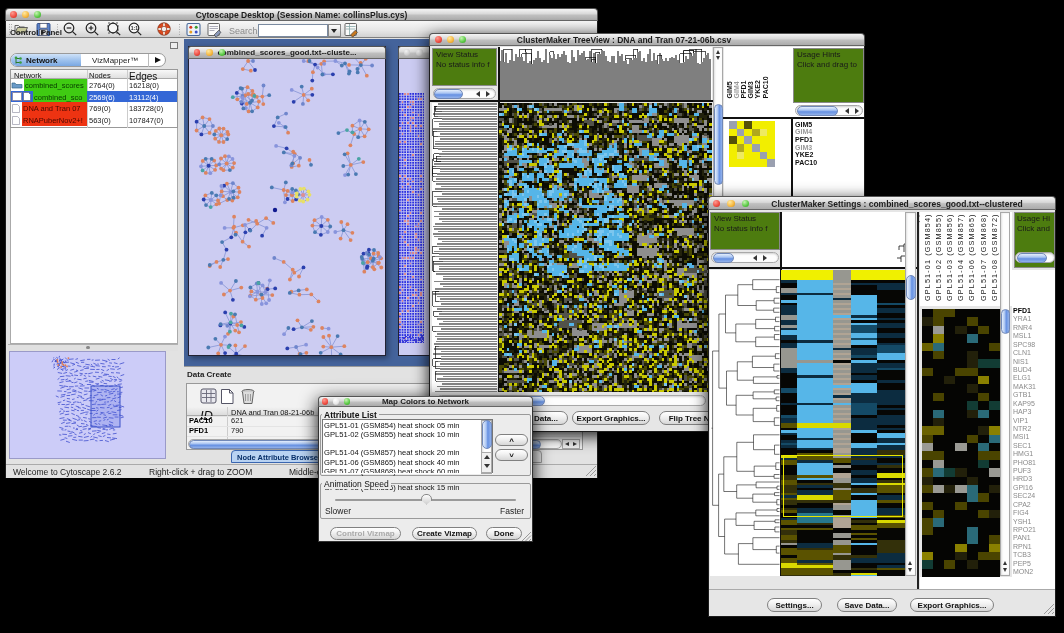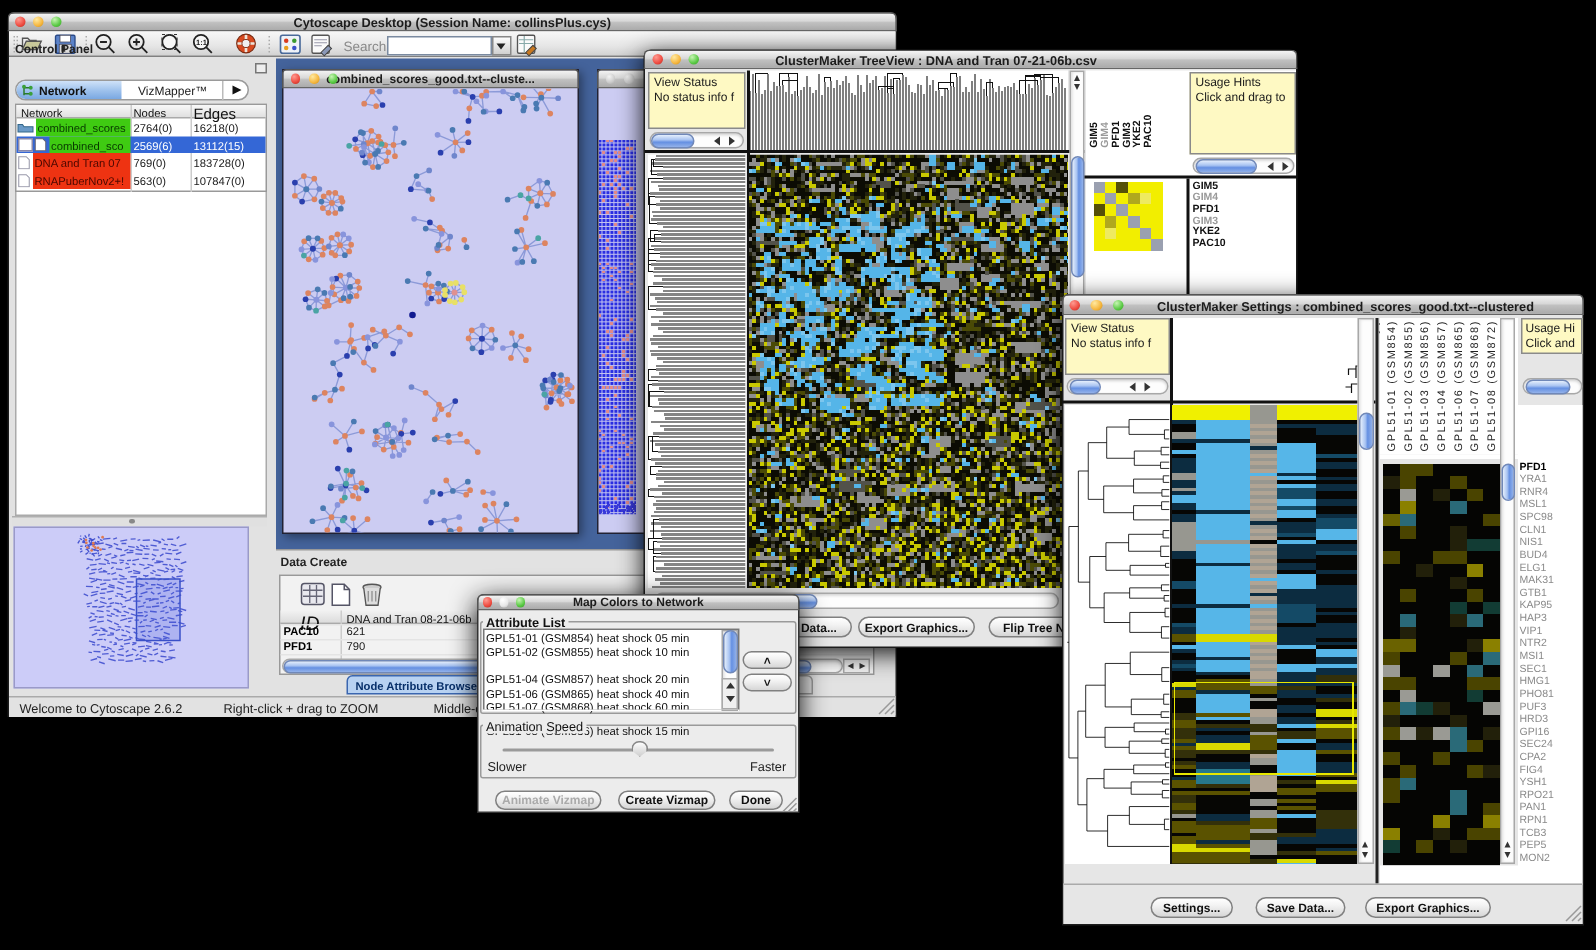--- a/index.html
+++ b/index.html
@@ -8,21 +8,21 @@
 .red{background:radial-gradient(circle at 35% 30%,#ff9a90,#ee4b40 60%,#b02a20)}
 .yel{background:radial-gradient(circle at 35% 30%,#ffe9a0,#f5b63e 60%,#c98a1a)}
 .grn{background:radial-gradient(circle at 35% 30%,#c6f5b2,#59c944 60%,#3a9a28)}
 .gry{background:radial-gradient(circle at 35% 30%,#f4f4f4,#ccc 60%,#a8a8a8)}
 .wht{background:radial-gradient(circle at 35% 30%,#fff,#e8e8e8 60%,#bbb)}
 .btn{position:absolute;background:linear-gradient(#fff,#f2f2f2 40%,#d6d6d6);border:1px solid #808080;border-radius:8px;text-align:center;font-weight:bold;font-size:8px;color:#111}
 .sbh{position:absolute;background:#fdfdfd;border:1px solid #a8a8a8;border-radius:6px;box-shadow:inset 0 1px 2px rgba(0,0,0,.18)}
 .sbhv{position:absolute;background:#fdfdfd;border:1px solid #a8a8a8;box-shadow:inset 1px 0 2px rgba(0,0,0,.12)}
 .th{position:absolute;background:linear-gradient(#e4eefc,#a9c4f2 40%,#6590e2 60%,#93b2ea);border:1px solid #7088b8;border-radius:6px}
 .thv{position:absolute;background:linear-gradient(90deg,#e4eefc,#a9c4f2 40%,#6590e2 60%,#93b2ea);border:1px solid #7088b8;border-radius:5px}
-.panel{position:absolute;background:#fef9c3;border:1px solid #8a8a8a;color:#1a1a1a}
+.panel{position:absolute;background:#4d7c0f;border:1px solid #8a8a8a;color:#1a1a1a}
 .gbl{position:absolute;background:#ececec;padding:0 2px;font-size:8.5px;color:#111;font-weight:bold}
 .arr{position:absolute;width:0;height:0}
 </style></head><body>
 <div class="a" style="left:5px;top:8px;width:593px;height:470px;background:#e2e2e2;border:1px solid #1c1c1c;border-radius:5px 5px 0 0;box-shadow:0 4px 16px rgba(0,0,0,.9)"></div>
 <div class="tb" style="left:5px;top:8px;width:593px;height:13px;font-size:8.5px;line-height:13px">Cytoscape Desktop (Session Name: collinsPlus.cys)</div>
 <div class="lt red" style="left:10px;top:11px;width:7px;height:7px"></div>
 <div class="lt yel" style="left:22px;top:11px;width:7px;height:7px"></div>
 <div class="lt grn" style="left:34px;top:11px;width:7px;height:7px"></div>
 <div class="a" style="left:6px;top:21px;width:591px;height:17px;background:linear-gradient(#f7f7f7,#e6e6e6 60%,#d2d2d2);border-bottom:1px solid #808080"></div>
 <div class="a" style="left:6px;top:21px;width:370px;height:17px;overflow:hidden;"><svg width="370" height="17" xmlns="http://www.w3.org/2000/svg">
@@ -106,21 +106,21 @@
 <div class="a" style="left:89px;top:81px;font-size:7.5px;color:#1a1a1a;white-space:nowrap;">2764(0)</div>
 <div class="a" style="left:129px;top:81px;font-size:7.5px;color:#1a1a1a;white-space:nowrap;">16218(0)</div>
 <div class="a" style="left:11px;top:90.7px;width:166px;height:11.7px;background:#3467d6"></div>
 <div class="a" style="left:12px;top:91.7px;width:10px;height:9px;background:#fff;border:1px solid #88a"></div>
 <svg class="a" style="left:22px;top:92.2px" width="10" height="9" xmlns="http://www.w3.org/2000/svg">
     <path d="M1.5 8.5 V0.5 h5 l2 2 V8.5 z" fill="#fff" stroke="#667" stroke-width="0.7"></path>
   </svg>
 <div class="a" style="left:33px;top:90.7px;width:54px;height:11.7px;background:#3fcb12"></div>
 <div class="a" style="left:34px;top:92.7px;font-size:7.5px;color:#083a00;white-space:nowrap;">combined_sco</div>
 <div class="a" style="left:89px;top:92.7px;font-size:7.5px;color:#fff;white-space:nowrap;">2569(6)</div>
-<div class="a" style="left:129px;top:92.7px;font-size:7.5px;color:#fff;white-space:nowrap;">13112(15)</div>
+<div class="a" style="left:129px;top:92.7px;font-size:7.5px;color:#fff;white-space:nowrap;">13112(4)</div>
 <svg class="a" style="left:11px;top:103.9px" width="10" height="9" xmlns="http://www.w3.org/2000/svg">
     <path d="M1.5 8.5 V0.5 h5 l2 2 V8.5 z" fill="#fff" stroke="#99a" stroke-width="0.7"></path>
   </svg>
 <div class="a" style="left:22px;top:102.4px;width:65px;height:11.7px;background:#ee3312"></div>
 <div class="a" style="left:23px;top:104.4px;font-size:7.5px;color:#4a0800;white-space:nowrap;">DNA and Tran 07</div>
 <div class="a" style="left:89px;top:104.4px;font-size:7.5px;color:#1a1a1a;white-space:nowrap;">769(0)</div>
 <div class="a" style="left:129px;top:104.4px;font-size:7.5px;color:#1a1a1a;white-space:nowrap;">183728(0)</div>
 <svg class="a" style="left:11px;top:115.6px" width="10" height="9" xmlns="http://www.w3.org/2000/svg">
     <path d="M1.5 8.5 V0.5 h5 l2 2 V8.5 z" fill="#fff" stroke="#99a" stroke-width="0.7"></path>
   </svg>
@@ -1051,21 +1051,21 @@
       <text x="1" y="200.7" font-size="7" font-family="Liberation Sans" fill="#8a8a8a">CPA2</text>
       <text x="1" y="209.1" font-size="7" font-family="Liberation Sans" fill="#8a8a8a">FIG4</text>
       <text x="1" y="217.5" font-size="7" font-family="Liberation Sans" fill="#8a8a8a">YSH1</text>
       <text x="1" y="225.9" font-size="7" font-family="Liberation Sans" fill="#8a8a8a">RPO21</text>
       <text x="1" y="234.3" font-size="7" font-family="Liberation Sans" fill="#8a8a8a">PAN1</text>
       <text x="1" y="242.8" font-size="7" font-family="Liberation Sans" fill="#8a8a8a">RPN1</text>
       <text x="1" y="251.2" font-size="7" font-family="Liberation Sans" fill="#8a8a8a">TCB3</text>
       <text x="1" y="259.6" font-size="7" font-family="Liberation Sans" fill="#8a8a8a">PEP5</text>
       <text x="1" y="268.0" font-size="7" font-family="Liberation Sans" fill="#8a8a8a">MON2</text>
     </svg></div>
-<div class="panel" style="left:1014px;top:212px;width:41px;height:24px;font-size:8px;line-height:9.5px;padding:1px 2px;overflow:hidden;white-space:nowrap">Usage Hi<br>Click and</div>
+<div class="panel" style="left:1014px;top:212px;width:41px;height:56px;font-size:8px;line-height:9.5px;padding:1px 2px;overflow:hidden;white-space:nowrap">Usage Hi<br>Click and</div>
 <div class="sbh" style="left:1015px;top:252px;width:40px;height:11px"></div>
 <div class="th" style="left:1016.5px;top:252.5px;width:30px;height:10px"></div>
 <div class="a" style="left:709px;top:589px;width:346px;height:27px;background:#e6e6e6;border-top:1px solid #aaa"></div>
 <div class="btn" style="left:767px;top:598px;width:55px;height:14px;line-height:13px">Settings...</div>
 <div class="btn" style="left:837px;top:598px;width:60px;height:14px;line-height:13px">Save Data...</div>
 <div class="btn" style="left:910px;top:598px;width:84px;height:14px;line-height:13px">Export Graphics...</div>
 <svg class="a" style="left:1043px;top:603px" width="12" height="12" xmlns="http://www.w3.org/2000/svg">
     <path d="M11 1 L1 11M11 5 L5 11M11 9 L9 11" stroke="#999" stroke-width="1"></path>
   </svg>
 <div class="a" style="left:318px;top:396px;width:215px;height:146px;background:#ececec;border:1px solid #333;border-radius:5px 5px 0 0;box-shadow:0 4px 18px rgba(0,0,0,.95)"></div>
@@ -1089,17 +1089,17 @@
 <div class="arr" style="left:483.5px;top:455px;border-left:3px solid transparent;border-right:3px solid transparent;border-bottom:4.5px solid #333"></div>
 <div class="arr" style="left:483.5px;top:464px;border-left:3px solid transparent;border-right:3px solid transparent;border-top:4.5px solid #333"></div>
 <div class="btn" style="left:495px;top:434px;width:33px;height:12px;line-height:11px;border-radius:6px">˄</div>
 <div class="btn" style="left:495px;top:449px;width:33px;height:12px;line-height:11px;border-radius:6px">˅</div>
 <div class="a" style="left:320px;top:483px;width:211px;height:36px;border:1px solid #9a9a9a;border-radius:2px"></div>
 <div class="gbl" style="left:322px;top:478.5px;font-weight:normal">Animation Speed</div>
 <div class="a" style="left:335px;top:498.5px;width:181px;height:2.5px;background:#9a9a9a;border-radius:2px"></div>
 <div class="a" style="left:421px;top:493.5px;width:11px;height:11px;background:linear-gradient(#fdfdfd,#cfcfcf);border:1px solid #888;border-radius:5px 5px 2px 2px;clip-path:polygon(0 0,100% 0,100% 62%,50% 100%,0 62%)"></div>
 <div class="a" style="left:325px;top:505.5px;font-size:8.5px;color:#222;white-space:nowrap;text-align:center;">Slower</div>
 <div class="a" style="left:500px;top:505.5px;font-size:8.5px;color:#222;white-space:nowrap;">Faster</div>
-<div class="btn" style="left:330px;top:527px;width:71px;height:13px;line-height:12px;color:#aaa">Animate Vizmap</div>
+<div class="btn" style="left:330px;top:527px;width:71px;height:13px;line-height:12px;color:#aaa">Control Vizmap</div>
 <div class="btn" style="left:412px;top:527px;width:65px;height:13px;line-height:12px">Create Vizmap</div>
 <div class="btn" style="left:486px;top:527px;width:36px;height:13px;line-height:12px">Done</div>
 <svg class="a" style="left:521px;top:531px" width="11" height="11" xmlns="http://www.w3.org/2000/svg">
     <path d="M10 1 L1 10M10 4.5 L4.5 10M10 8 L8 10" stroke="#999" stroke-width="1"></path>
   </svg>
 </body></html>

